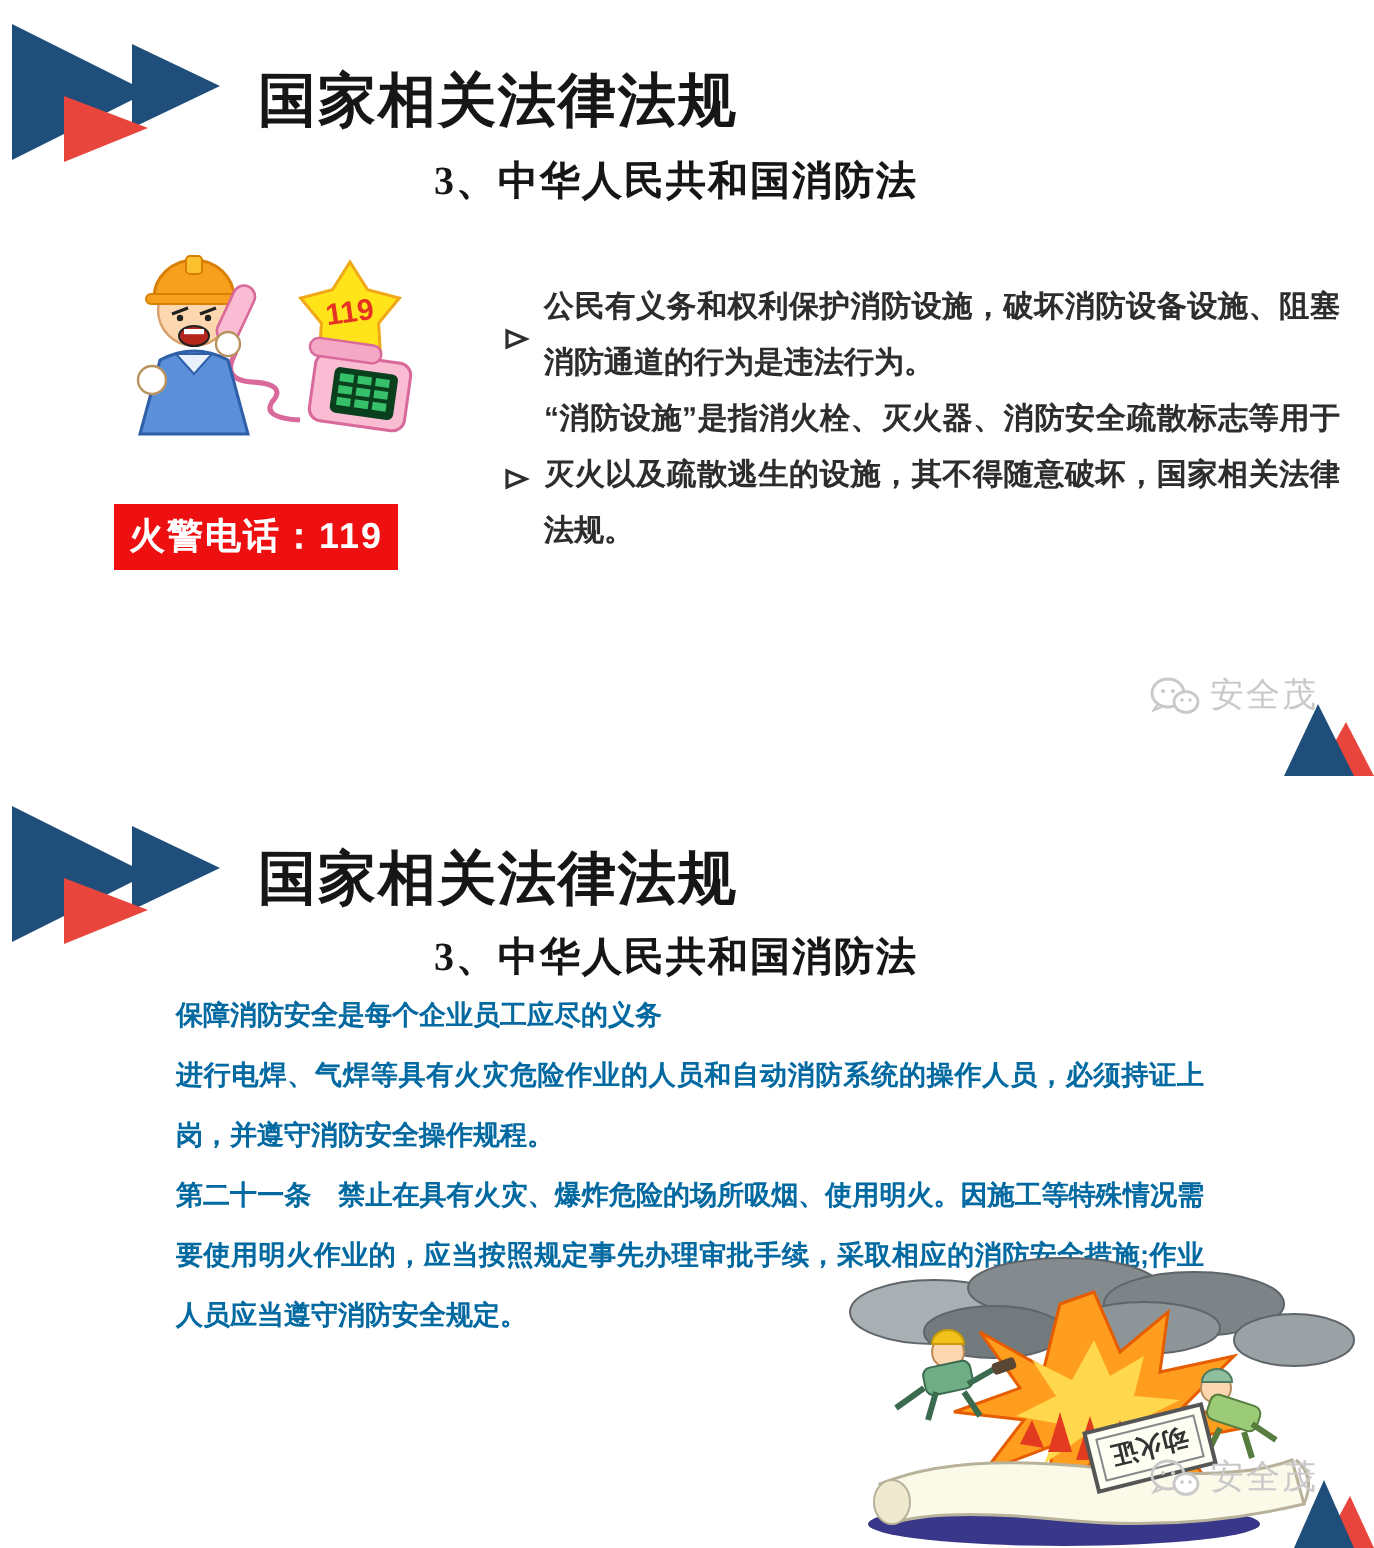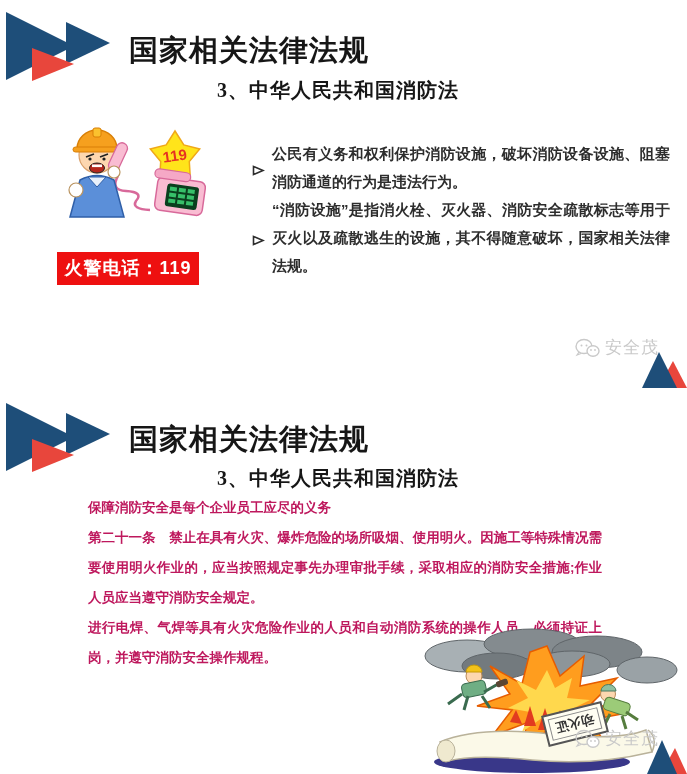--- a/index.html
+++ b/index.html
@@ -16,21 +16,21 @@
   .bullets { width:418px; }
   .bullet { display:flex; font-size:15px; line-height:28px; font-weight:700; color:#2d2d2d;align-items:center; }
   .bmark { width:20px; flex:none; padding-top:7px; }
   .btext { flex:1; text-align:justify; text-align-last:left; }
   .caption {
     background:#ee1010; color:#ffffff; font-size:18px; font-weight:700;
     text-align:center; line-height:33px; letter-spacing:1px; white-space:nowrap;
   }
   .bodytext {
     width:514px; font-size:13.5px; line-height:30px; font-weight:700;
-    color:#be185d; text-align:justify; text-align-last:left;
+    color:#0369a1; text-align:justify; text-align-last:left;
   }
   .bodytext p { margin:0; }
   .wm { display:flex; align-items:center; gap:5px; color:#c9c9c9; font-size:17px; letter-spacing:1px; white-space:nowrap; }
 </style>
 </head>
 <body>
 
 <div class="slide" id="slide1">
 
   <svg class="abs" style="left:0;top:4px;" width="118" height="84" viewBox="0 0 118 84">
@@ -136,22 +136,22 @@
     <polygon points="66,18 66,60 110,39" fill="#1e4e79"></polygon>
     <polygon points="32,44 32,77 74,60" fill="#e8463c"></polygon>
   </svg>
 
   <div class="abs title" style="left:129px;top:27px;">国家相关法律法规</div>
 
   <div class="abs subtitle" style="left:217px;top:72px;">3、中华人民共和国消防法</div>
 
   <div class="abs bodytext" style="left:88px;top:100px;">
     <p>保障消防安全是每个企业员工应尽的义务</p>
+    <p>进行电焊、气焊等具有火灾危险作业的人员和自动消防系统的操作人员，必须持证上岗，并遵守消防安全操作规程。</p>
     <p>第二十一条　禁止在具有火灾、爆炸危险的场所吸烟、使用明火。因施工等特殊情况需要使用明火作业的，应当按照规定事先办理审批手续，采取相应的消防安全措施;作业人员应当遵守消防安全规定。</p>
-    <p>进行电焊、气焊等具有火灾危险作业的人员和自动消防系统的操作人员，必须持证上岗，并遵守消防安全操作规程。</p>
   </div>
 
   <svg class="abs" style="left:412px;top:235px;" width="272" height="146" viewBox="0 0 272 146">
 
     <g stroke="#5f6569" stroke-width="1">
       <ellipse cx="55" cy="28" rx="42" ry="16" fill="#a8b0b4"></ellipse>
       <ellipse cx="120" cy="16" rx="48" ry="15" fill="#848b8f"></ellipse>
       <ellipse cx="185" cy="24" rx="45" ry="16" fill="#7d8488"></ellipse>
       <ellipse cx="235" cy="42" rx="30" ry="13" fill="#9aa2a6"></ellipse>
       <ellipse cx="85" cy="38" rx="35" ry="13" fill="#737a7e"></ellipse>

